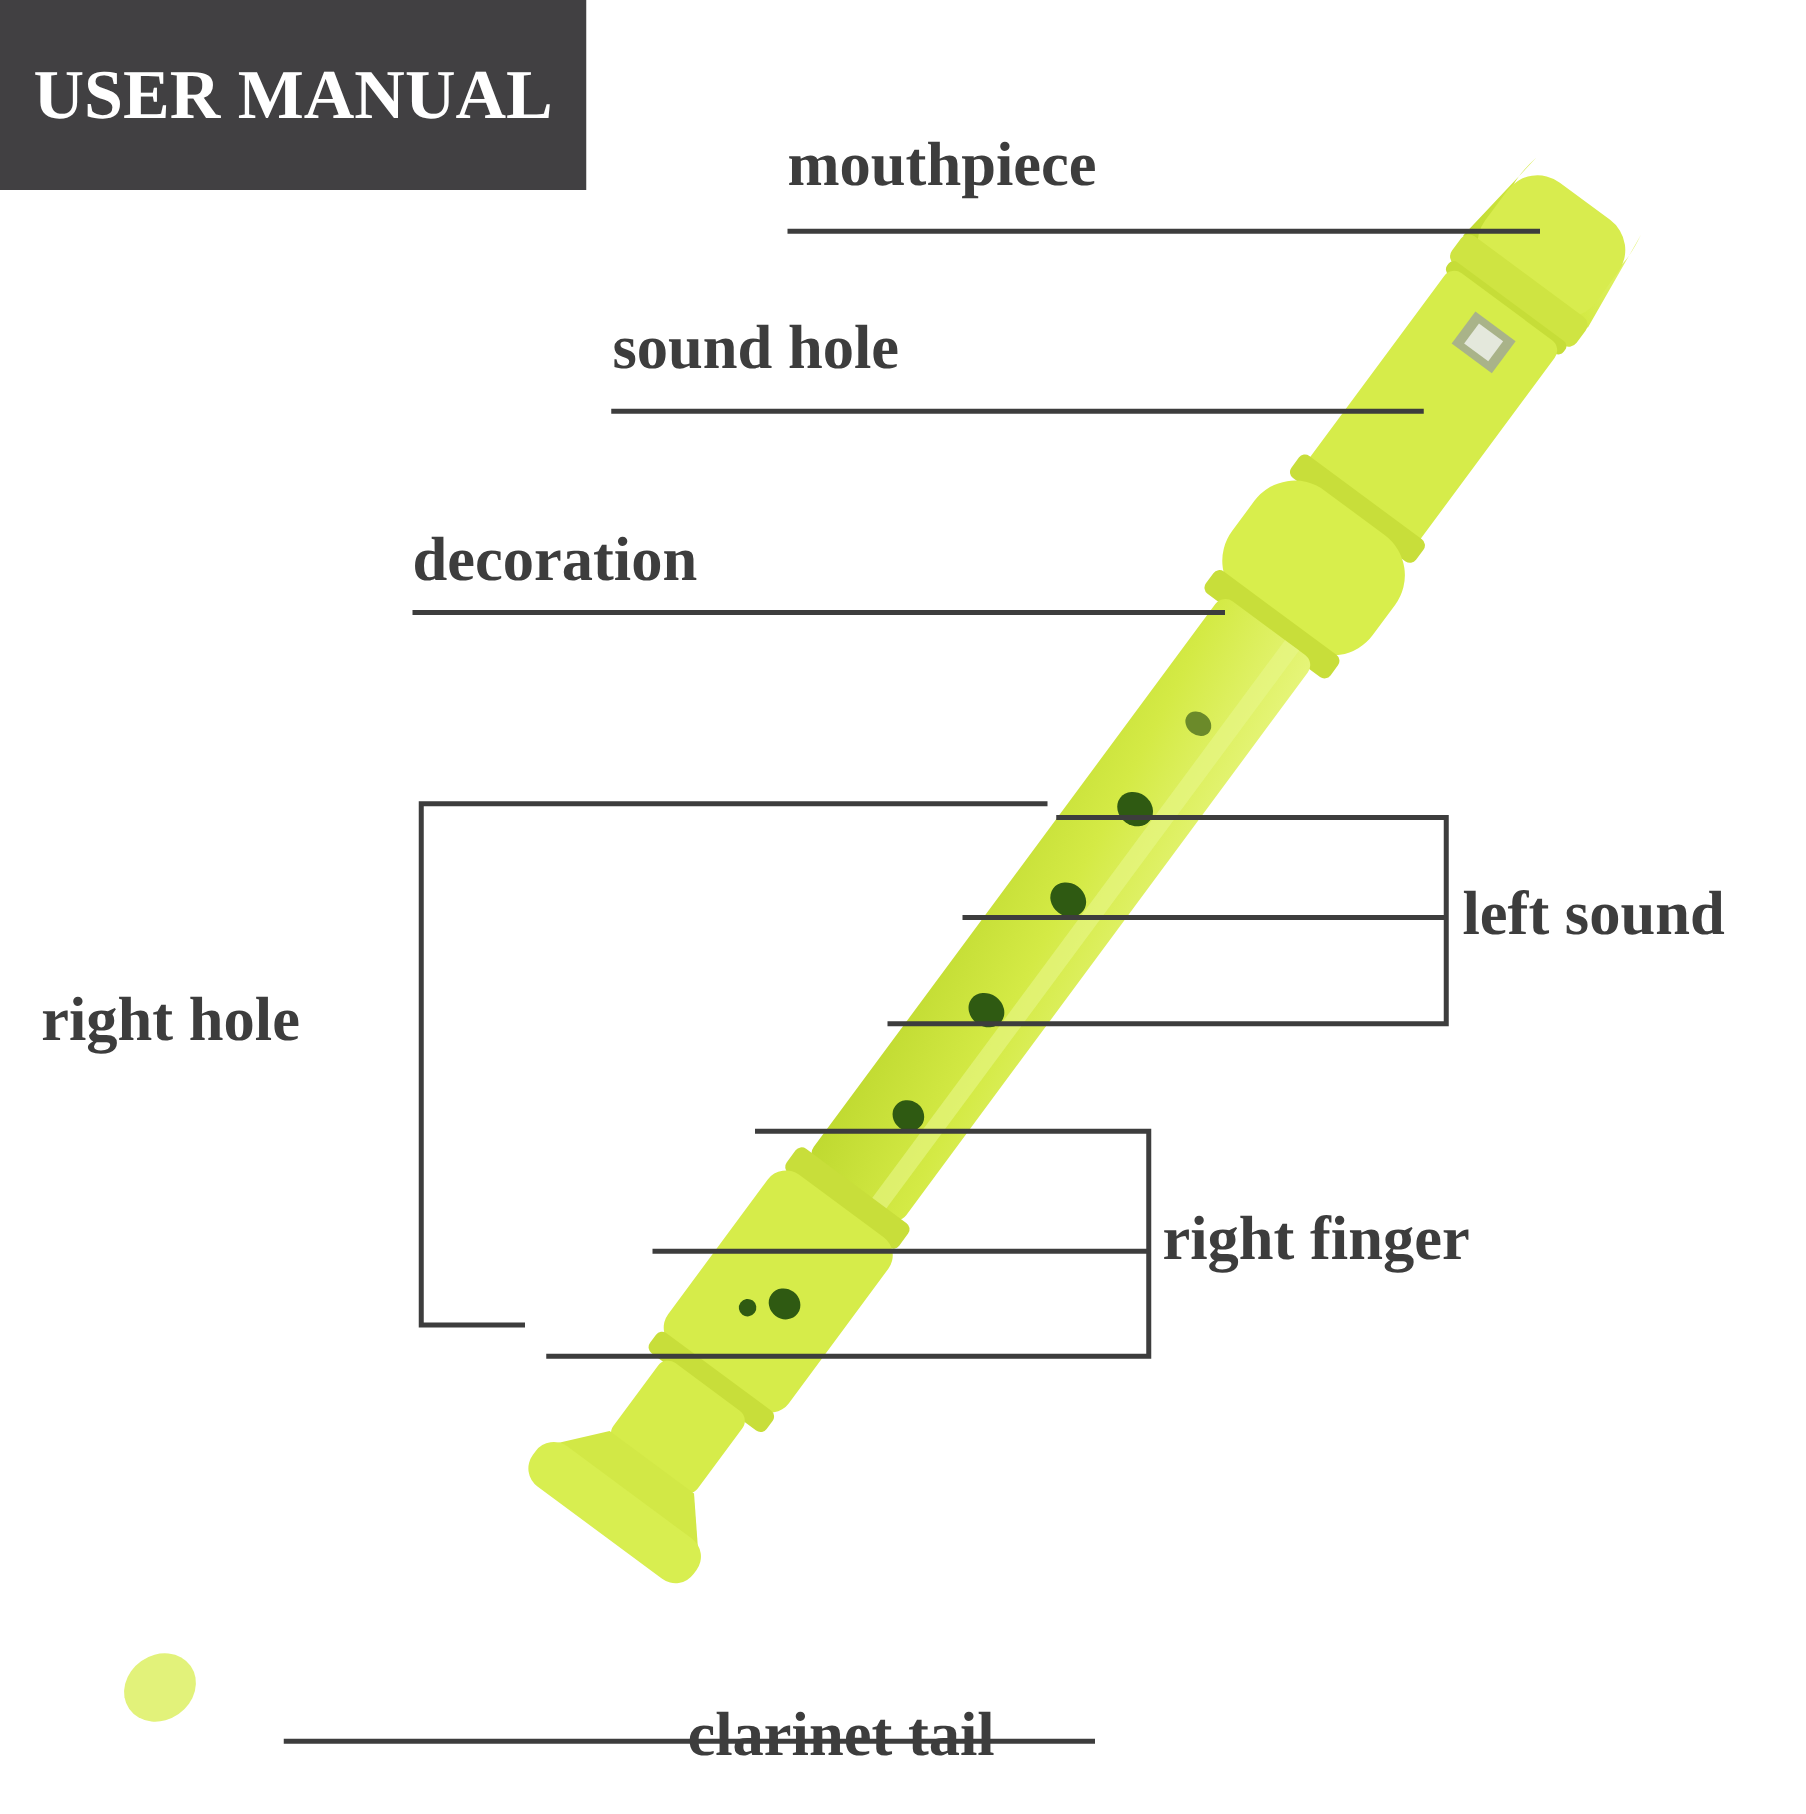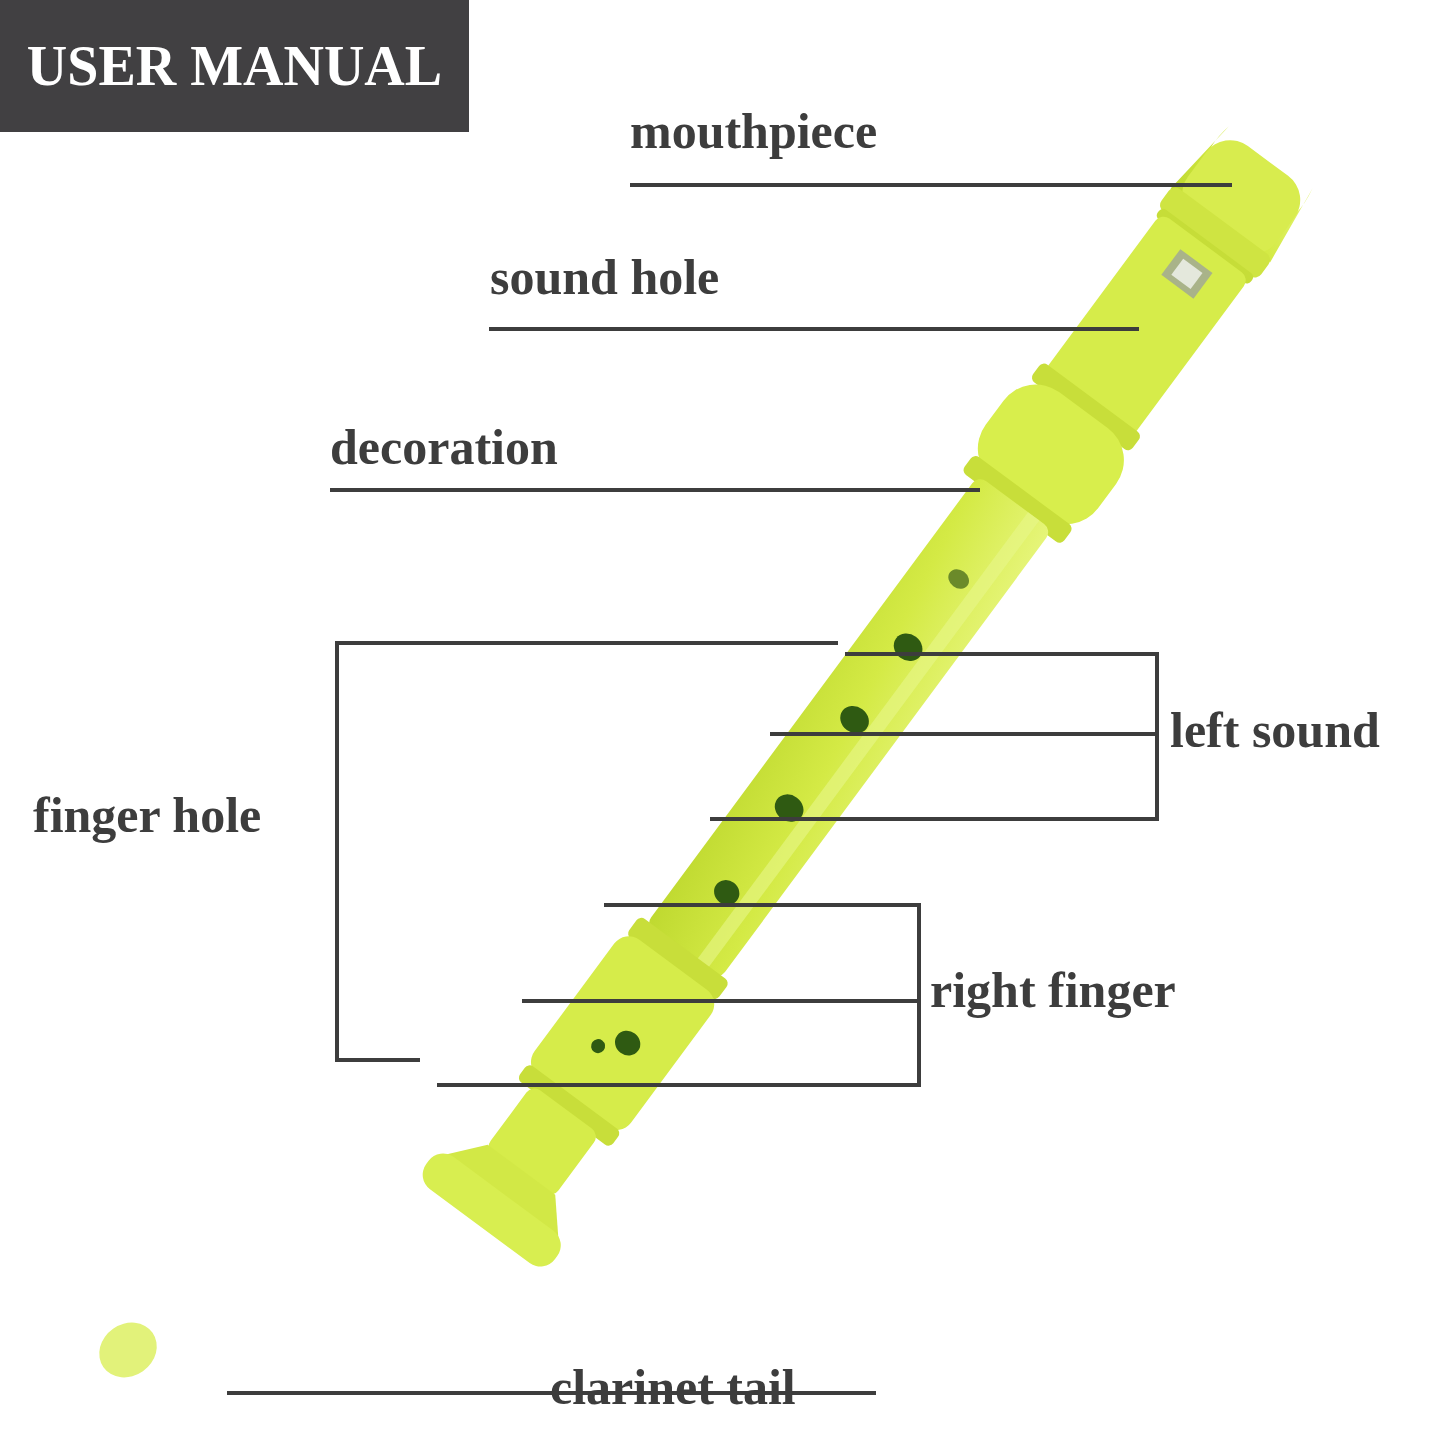--- a/index.html
+++ b/index.html
@@ -2,21 +2,21 @@
 <html><head>
 <meta charset="utf-8">
 <style>
   html, body { margin: 0; padding: 0; }
   body {
     width: 1445px; height: 1451px; position: relative; overflow: hidden;
     background: #ffffff;
     font-family: "Liberation Serif", "DejaVu Serif", serif;
   }
   .title-box {
-    position: absolute; left: 0; top: 0; width: 469px; height: 132px;
+    position: absolute; left: 0; top: 0; width: 469px; height: 152px;
     background: #414042;
     display: flex; align-items: center; justify-content: center;
   }
   .title-box span {
     color: #ffffff; font-weight: bold; font-size: 56px; letter-spacing: 0px;
     font-family: "Liberation Serif", "DejaVu Serif", serif;
   }
   .label {
     position: absolute; color: #3d3d3d; font-weight: bold; font-size: 50px;
     line-height: 1; white-space: nowrap;
@@ -90,16 +90,16 @@
     <polyline points="604,905 919,905 919,1085 437,1085"></polyline>
     <line x1="522" y1="1001" x2="919" y2="1001"></line>
 
     <line x1="227" y1="1393" x2="876" y2="1393"></line>
   </g>
 </svg>
 
 <div class="label" style="left:630px; top:106px;">mouthpiece</div>
 <div class="label" style="left:490px; top:252px;">sound hole</div>
 <div class="label" style="left:330px; top:422px;">decoration</div>
-<div class="label" style="left:33px; top:790px;">finger hole</div>
+<div class="label" style="left:33px; top:790px;">right hole</div>
 <div class="label" style="left:1170px; top:705px;">left sound</div>
 <div class="label" style="left:930px; top:965px;">right finger</div>
 <div class="label" style="left:550px; top:1326px;margin-top:36px;">clarinet tail</div>
 
 </body></html>

